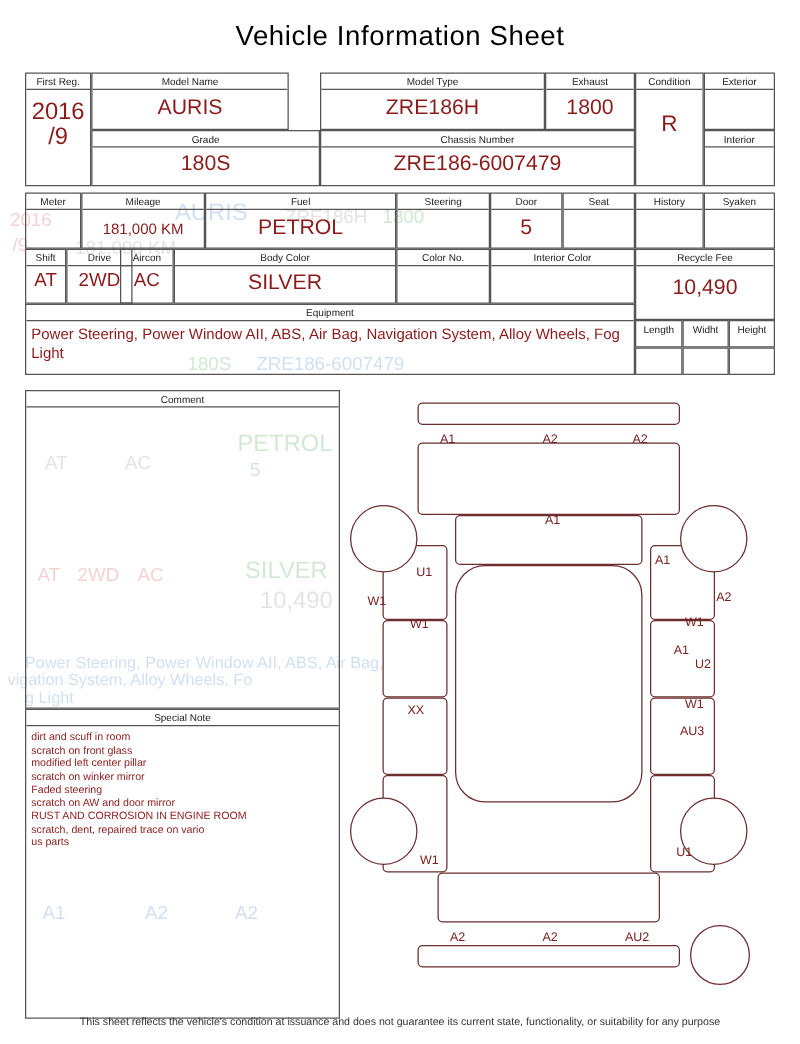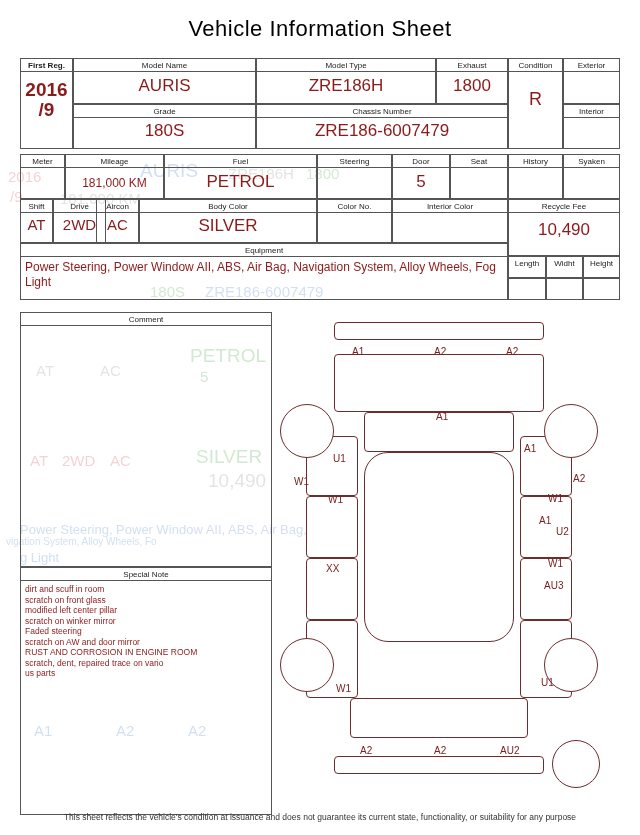--- a/index.html
+++ b/index.html
@@ -140,34 +140,34 @@
     <div class="wm green big" style="left:190px; top:345px;">PETROL</div>
     <div class="wm green" style="left:200px; top:368px;">5</div>
     <div class="wm gray" style="left:36px; top:362px;">AT</div>
     <div class="wm gray" style="left:100px; top:362px;">AC</div>
     <div class="wm red" style="left:30px; top:452px;">AT</div>
     <div class="wm red" style="left:62px; top:452px;">2WD</div>
     <div class="wm red" style="left:110px; top:452px;">AC</div>
     <div class="wm green big" style="left:196px; top:446px;">SILVER</div>
     <div class="wm gray big" style="left:208px; top:470px;">10,490</div>
     <div class="wm blue" style="left:20px; top:522px; font-size:13px;">Power Steering, Power Window  AII, ABS, Air Bag, Na</div>
-    <div class="wm blue" style="left:6px; top:536px; font-size:10px;">vigation System, Alloy Wheels, Fo</div>
+    <div class="wm blue" style="left:6px; top:536px; font-size:13px;">vigation System, Alloy Wheels, Fo</div>
     <div class="wm blue" style="left:20px; top:550px; font-size:13px;">g Light</div>
     <div class="wm blue" style="left:34px; top:722px;">A1</div>
     <div class="wm blue" style="left:116px; top:722px;">A2</div>
     <div class="wm blue" style="left:188px; top:722px;">A2</div>
   </div>
 
-  <div class="box" style="left:20px; top:58px; width:53px; height:91px;font-weight:bold;">
+  <div class="box" style="left:20px; top:58px; width:53px; height:91px;">
     <div class="lbl cellhdr">First Reg.</div>
     <div class="val" style="padding-top:8px; font-size:19px;">2016</div>
     <div class="val" style="font-size:19px;">/9</div>
   </div>
 
-  <div class="box" style="left:73px; top:58px; width:183px; height:46px;">
+  <div class="box" style="left:73px; top:58px; width:158px; height:46px;">
     <div class="lbl cellhdr">Model Name</div>
     <div class="val" style="padding-top:5px;">AURIS</div>
   </div>
 
   <div class="box" style="left:256px; top:58px; width:180px; height:46px;">
     <div class="lbl cellhdr">Model Type</div>
     <div class="val" style="padding-top:5px;">ZRE186H</div>
   </div>
 
   <div class="box" style="left:436px; top:58px; width:72px; height:46px;">

